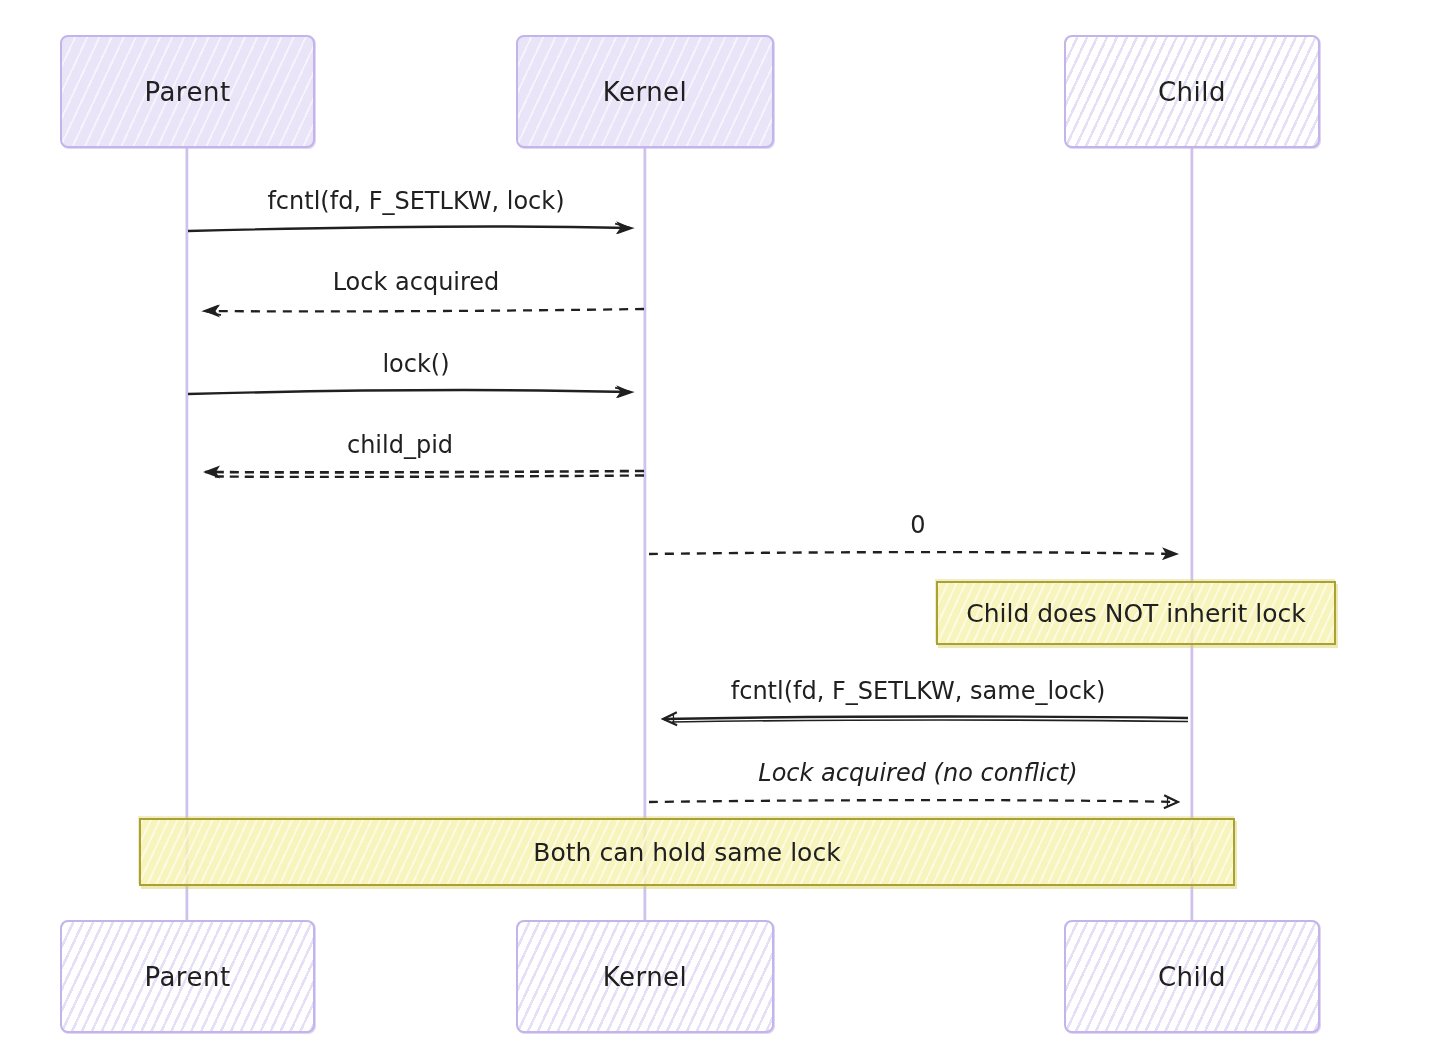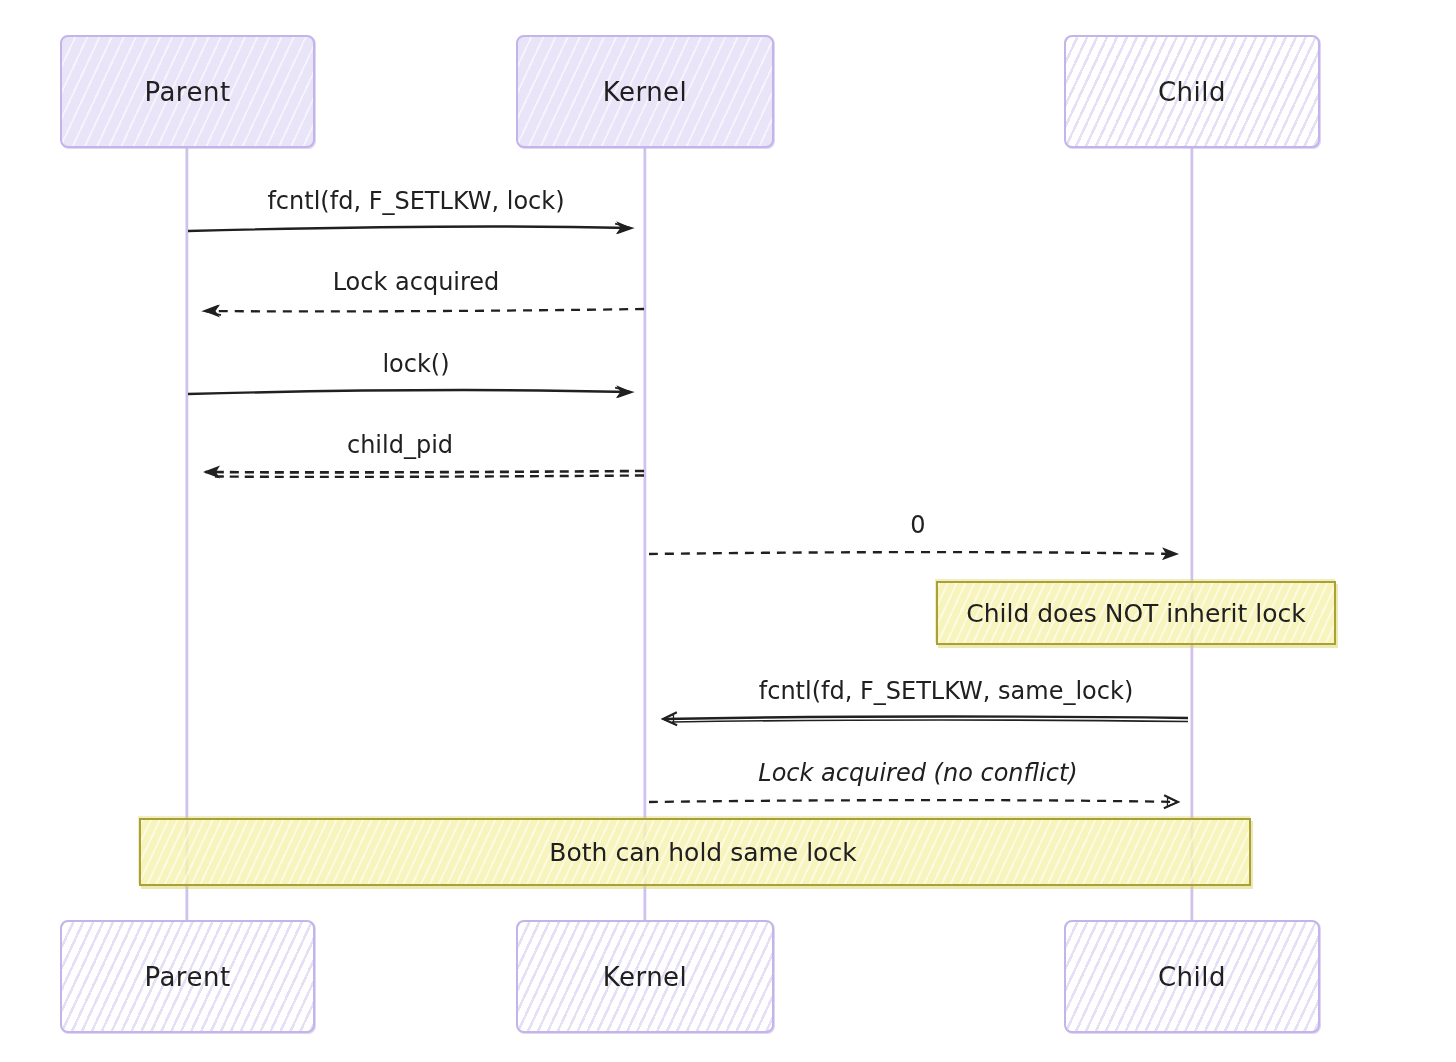--- a/index.html
+++ b/index.html
@@ -124,19 +124,19 @@
 
   <div class="actor fill-hatch" style="left:60px; top:920px; width:251px;">Parent</div>
   <div class="actor fill-hatch" style="left:516px; top:920px; width:254px;">Kernel</div>
   <div class="actor fill-hatch" style="left:1064px; top:920px; width:252px;">Child</div>
 
   <div class="msg" style="left:416px; top:185px;">fcntl(fd, F_SETLKW, lock)</div>
   <div class="msg" style="left:416px; top:266px;text-align:right;">Lock acquired</div>
   <div class="msg" style="left:416px; top:348px;">lock()</div>
   <div class="msg" style="left:400px; top:429px;">child_pid</div>
   <div class="msg" style="left:918px; top:509px;">0</div>
-  <div class="msg" style="left:918px; top:675px;margin-left:28px;">fcntl(fd, F_SETLKW, same_lock)</div>
+  <div class="msg" style="left:918px; top:675px;">fcntl(fd, F_SETLKW, same_lock)</div>
   <div class="msg" style="left:918px; top:757px;font-style:italic;">Lock acquired (no conflict)</div>
 
   <div class="note" style="left:936px; top:572px; width:396px; height:60px;margin-top:9px;">Child does NOT inherit lock</div>
-  <div class="note" style="left:139px; top:818px; width:1092px; height:64px;padding-left:16px;">Both can hold same lock</div>
+  <div class="note" style="left:139px; top:818px; width:1092px; height:64px;">Both can hold same lock</div>
 
 </div>
 
 </body></html>

